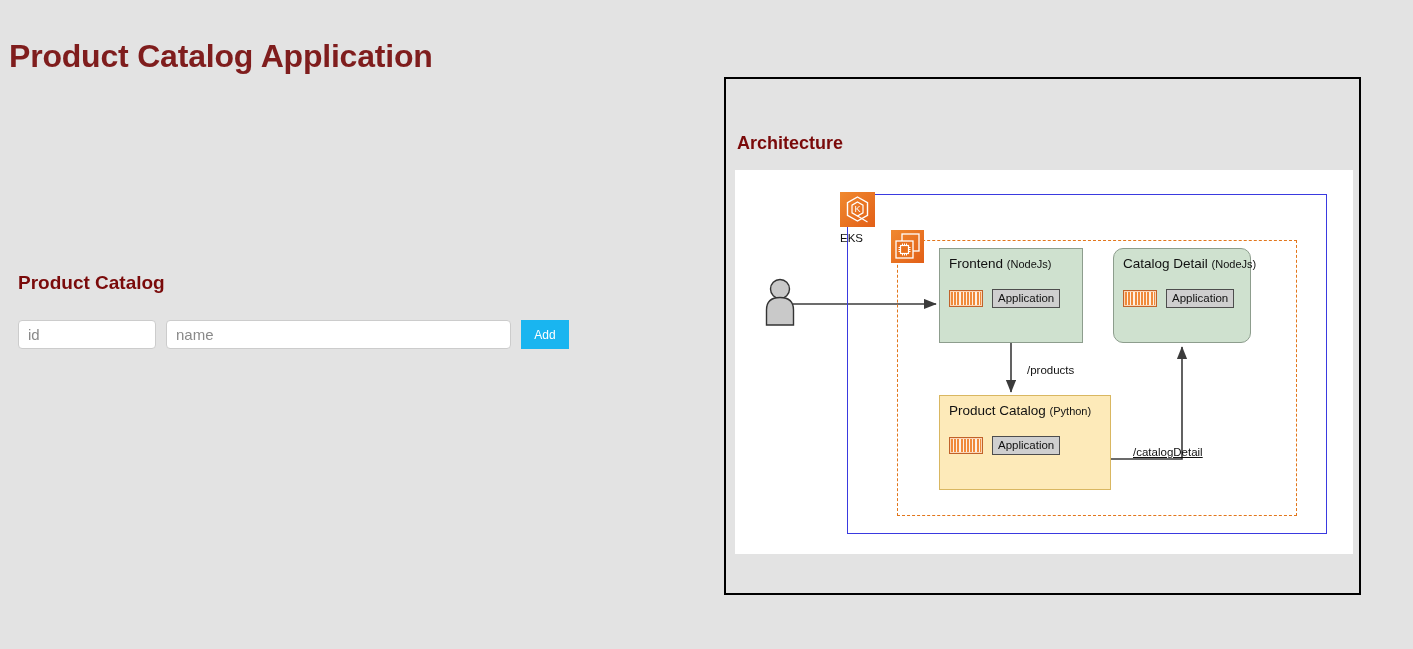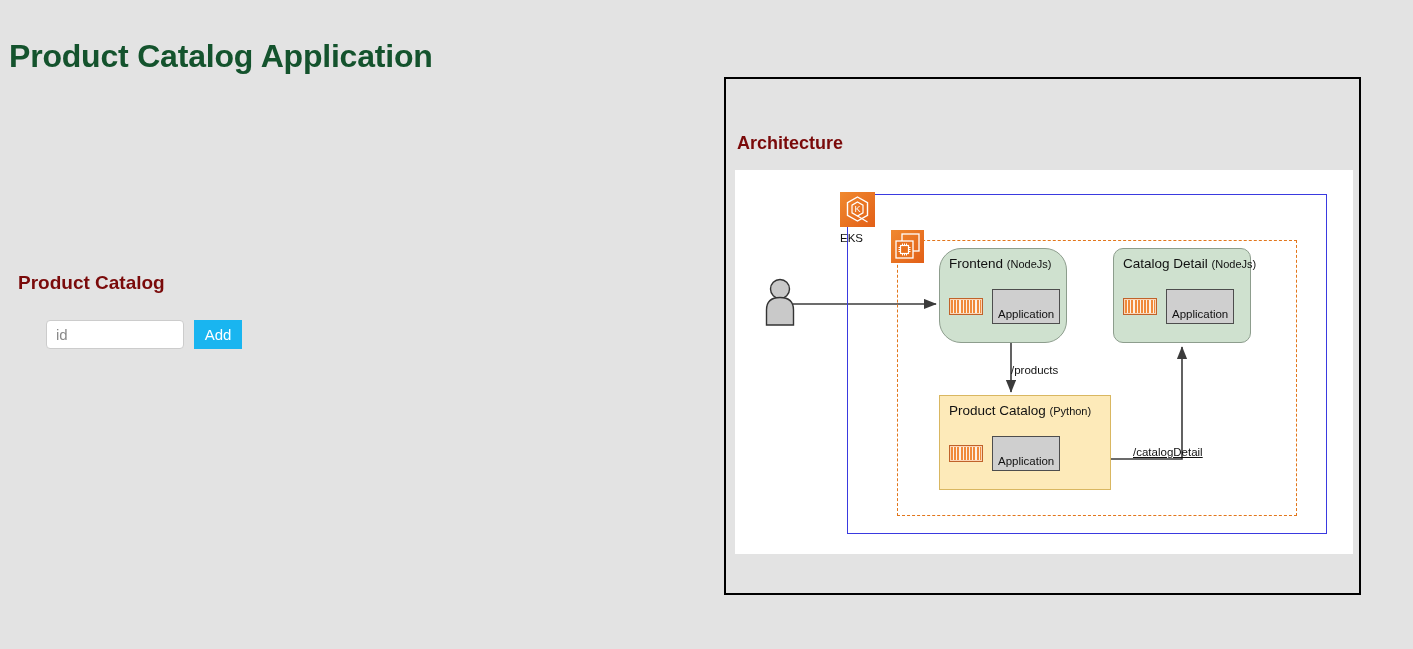--- a/index.html
+++ b/index.html
@@ -8,47 +8,47 @@
     width: 1413px; height: 649px;
     background: #e3e3e3;
     font-family: "Liberation Sans", sans-serif;
     overflow: hidden;
   }
   #root { position: relative; width: 1413px; height: 649px; }
 
   
   .app-title {
     position: absolute; left: 9px; top: 17px;
-    font-size: 32px; font-weight: bold; color: #14532d;
+    font-size: 32px; font-weight: bold; color: #7f1d1d;
     letter-spacing: -0.2px; white-space: nowrap;
   }
   .catalog-heading {
     position: absolute; left: 18px; top: 272px;
     font-size: 19px; font-weight: bold; color: #7a0a0a;
     white-space: nowrap;
   }
   .form-row {
     position: absolute; left: 18px; top: 320px;
-    display: flex; align-items: stretch; margin-left: 28px;
+    display: flex; align-items: stretch;
   }
   .text-input {
     height: 29px;
     border: 1px solid #ccc; border-radius: 4px;
     background: #fff; color: #333;
     font-family: "Liberation Sans", sans-serif;
     font-size: 15px; padding: 2px 9px; outline: none;
   }
   .text-input::placeholder { color: #8a8a8a; opacity: 1; }
   #id-field   { width: 138px; margin-right: 10px; }
   #name-field { width: 345px; margin-right: 10px; }
   .add-button {
     width: 48px; height: 29px;
     background: #19b5f0; border: none; color: #fff;
     font-family: "Liberation Sans", sans-serif;
-    font-size: 15px; cursor: pointer; padding: 0;
+    font-size: 12px; cursor: pointer; padding: 0;
     display: flex; align-items: center; justify-content: center;
   }
   .empty-msg {
     position: absolute; left: 18px; top: 379px;
     font-size: 15px; font-weight: bold; color: #111;
     white-space: nowrap;
   }
 
   
   .arch-panel {
@@ -116,51 +116,52 @@
     margin-right: 9px;
   }
   .stripe-icon::before {
     content: ""; position: absolute; inset: 1px;
     background: repeating-linear-gradient(
       to right, #f08a3a 0px, #f08a3a 2px, #fdf0e4 2px, #fdf0e4 3.2px);
   }
   .app-chip {
     border: 1px solid #4d4d4d; background: #cfcfcf;
     color: #111; font-size: 11.5px;
-    padding: 17px 5px 2px; white-space: nowrap; line-height: 14px;
-  }
-
-  #frontend-box       { left: 204px; top: 78px;  width: 128px; height: 95px; border-radius: 22px; }
+    padding: 1px 5px 2px; white-space: nowrap; line-height: 14px;
+  }
+
+  #frontend-box       { left: 204px; top: 78px;  width: 144px; height: 95px; }
   #catalog-detail-box { left: 378px; top: 78px;  width: 138px; height: 95px; border-radius: 10px; }
   #product-catalog-box{ left: 204px; top: 225px; width: 172px; height: 95px; }
 
   .actor { position: absolute; left: 28px; top: 108px; width: 34px; height: 48px; }
 
   .edge-label {
     position: absolute; font-size: 11.5px; color: #111; white-space: nowrap;
   }
-  #label-products      { left: 276px; top: 194px; }
+  #label-products      { left: 292px; top: 194px; }
   #label-catalogdetail { left: 398px; top: 276px; text-decoration: underline; }
 
   .diagram-svg {
     position: absolute; left: 0; top: 0; width: 618px; height: 384px;
     pointer-events: none;
   }
 </style>
 </head>
 <body>
 
 <div id="root">
 
   <h1 class="app-title">Product Catalog Application</h1>
 
   <div class="catalog-heading">Product Catalog</div>
 
   <div class="form-row">
     <input id="id-field" class="text-input" type="text" placeholder="id" style="">
+    <input id="name-field" class="text-input" type="text" placeholder="name" style="">
     <button class="add-button">Add</button>
   </div>
 
 
   <section class="arch-panel">
     <div class="arch-heading">Architecture</div>
 
     <div class="arch-canvas">
 
       <svg class="diagram-svg" viewBox="0 0 618 384">

